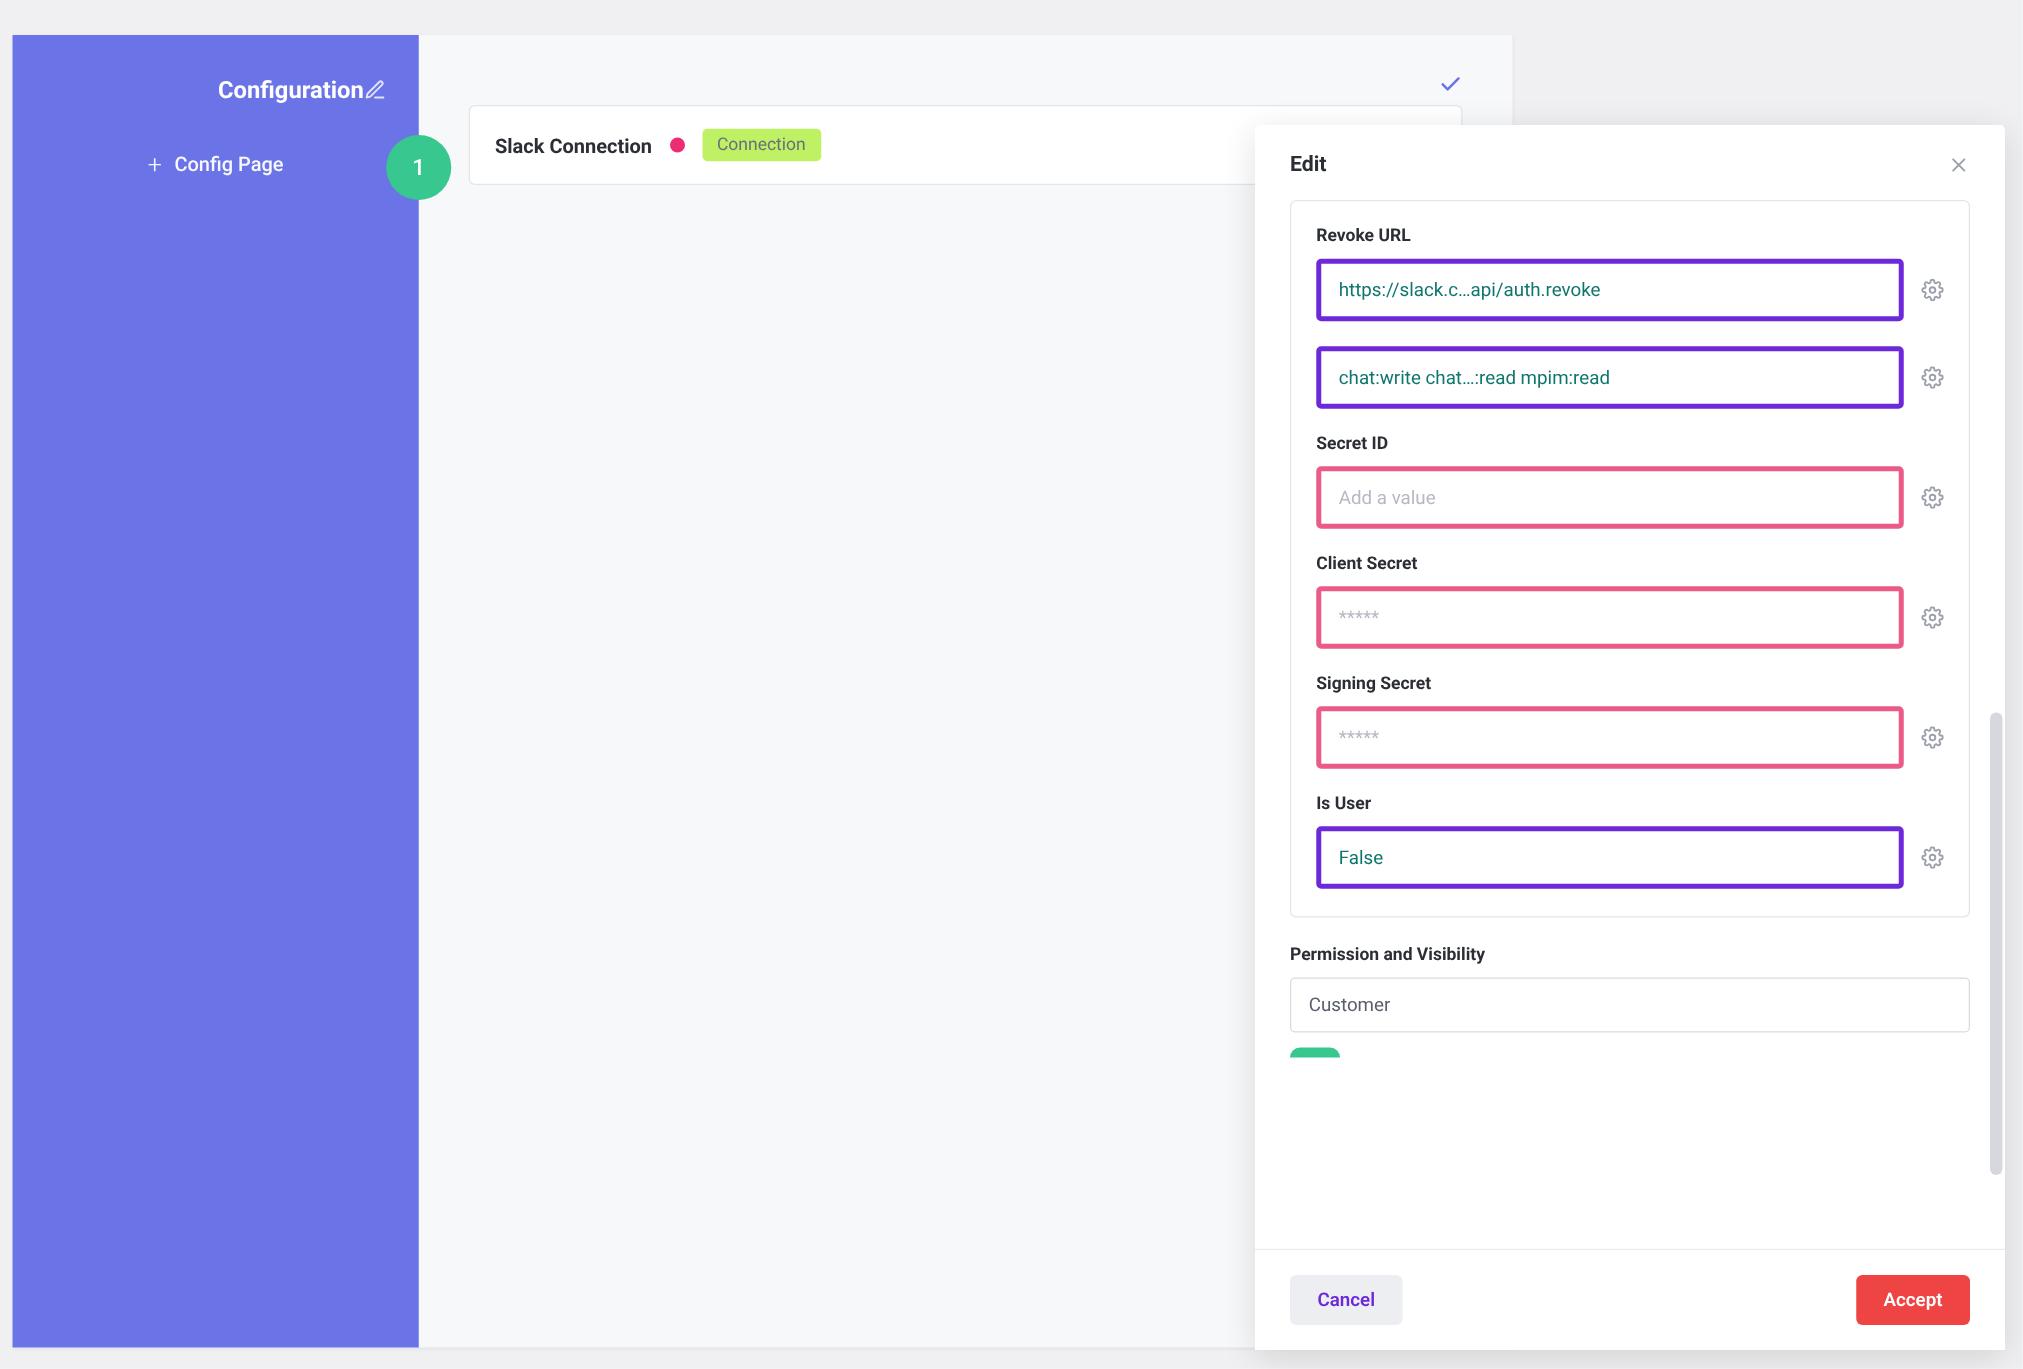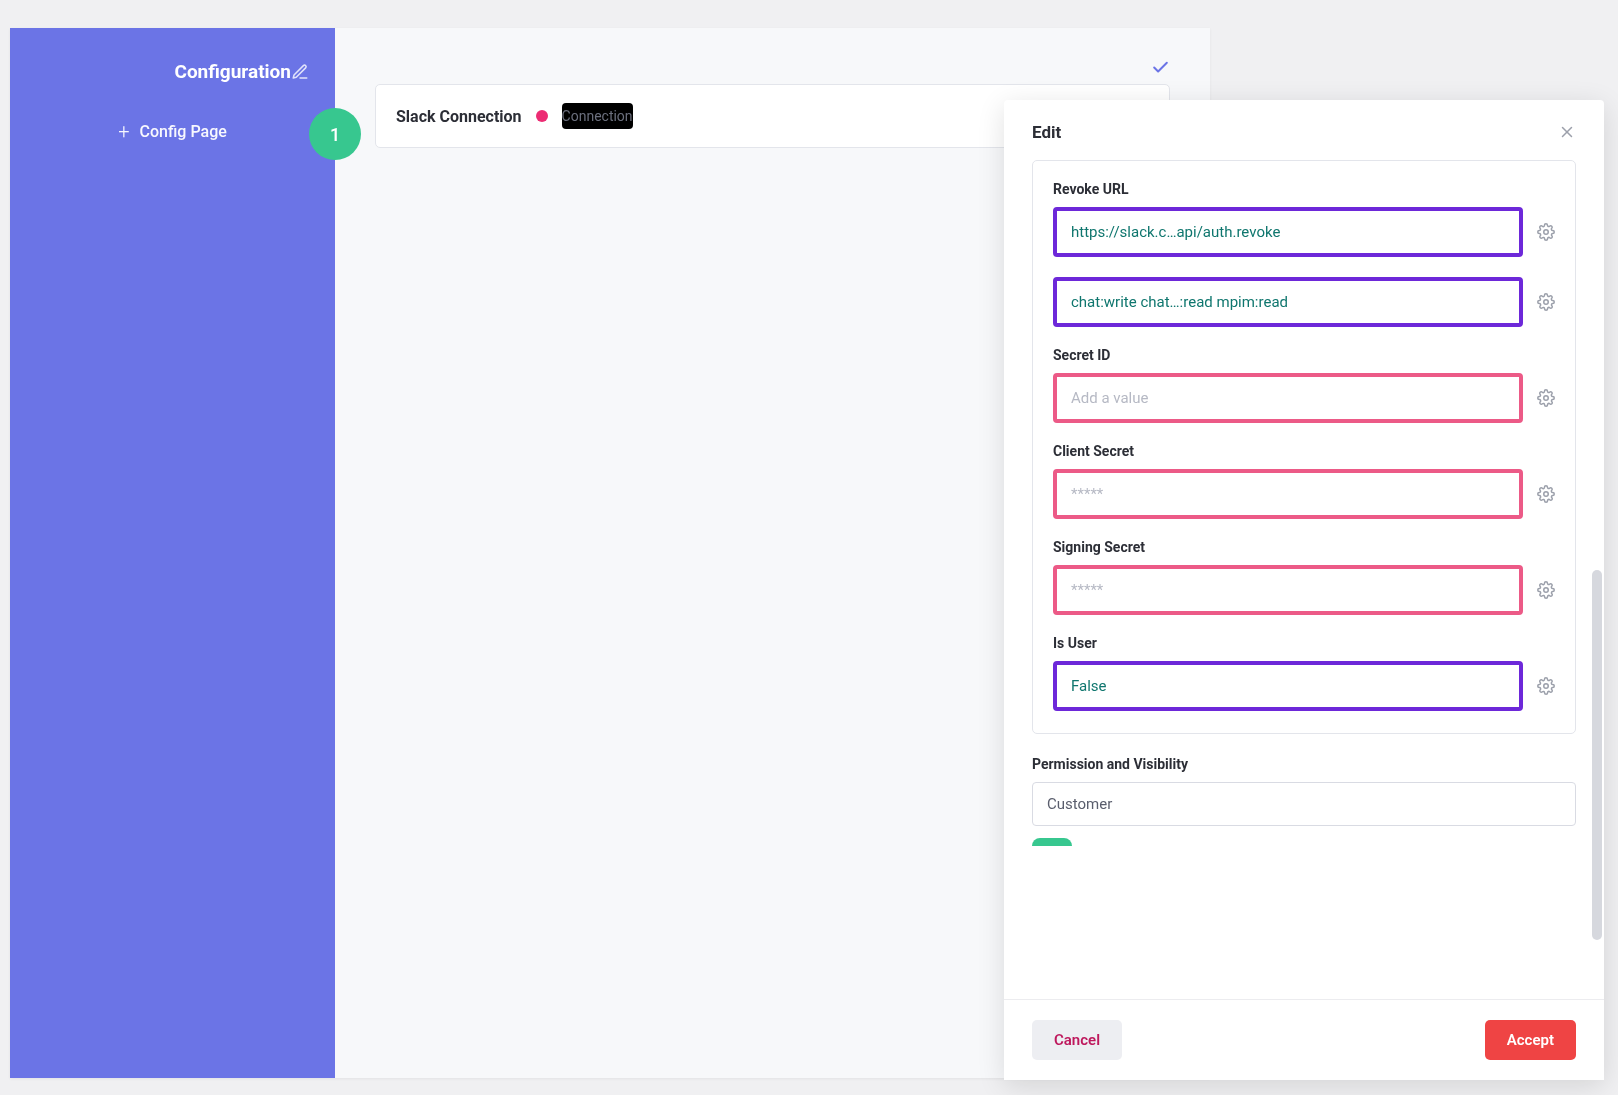--- a/index.html
+++ b/index.html
@@ -104,24 +104,24 @@
       font-size: 16px;
       color: #2c2e36;
     }
     .pink-dot {
       width: 12px;
       height: 12px;
       border-radius: 50%;
       background: #EC2C73;
     }
     .tag {
-      background: #000000;
+      background: #bef264;
       color: #6b6f7d;
       font-size: 14px;
-      padding: 5px 0;
+      padding: 5px 12px;
       border-radius: 4px;
     }
     
     .edit-panel {
       position: absolute;
       top: 100px;
       left: 1004px;
       width: 600px;
       height: 980px;
       background: #fff;
@@ -220,21 +220,21 @@
       padding: 11px 22px;
       border-radius: 5px;
       font-size: 15px;
       font-weight: 600;
       border: none;
       cursor: pointer;
       font-family: inherit;
     }
     .btn-cancel {
       background: #edeef2;
-      color: #be185d;
+      color: #6d28d9;
     }
     .btn-accept {
       background: #ef4444;
       color: #fff;
     }
     
     .scrollbar-track {
       position: absolute;
       right: 2px;
       top: 470px;

